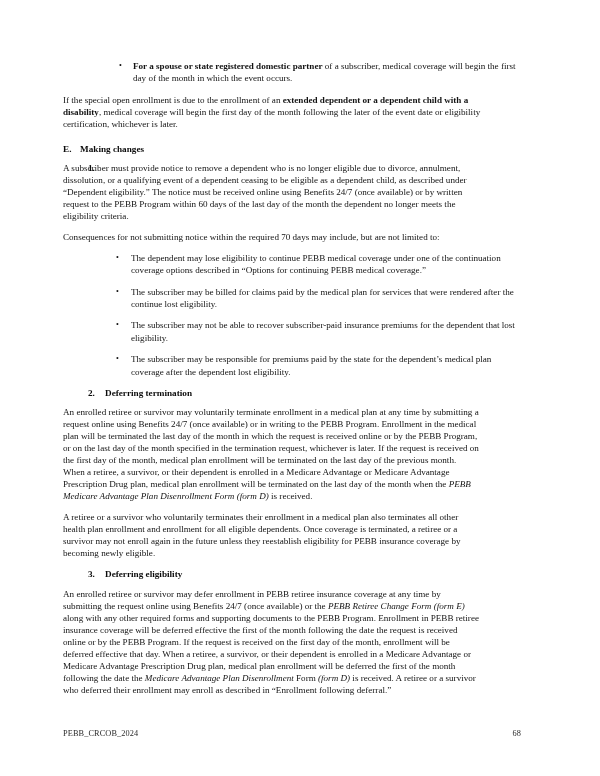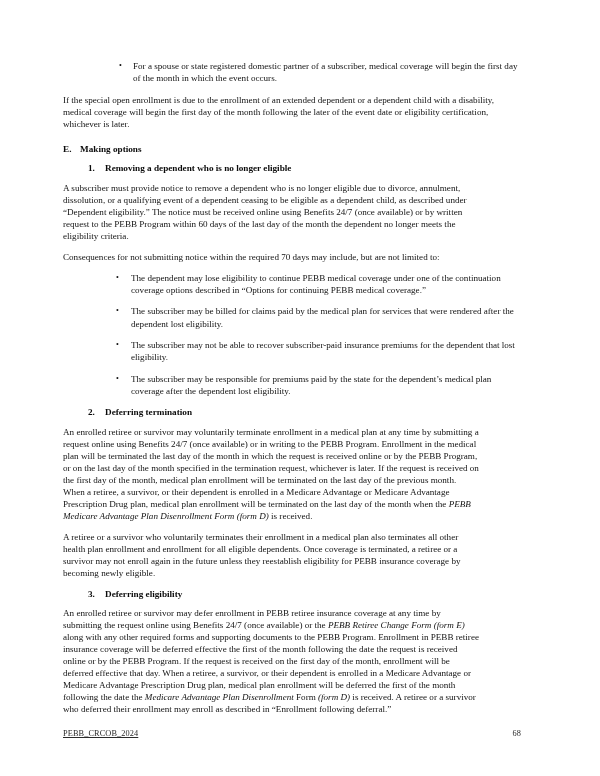--- a/index.html
+++ b/index.html
@@ -112,37 +112,37 @@
   }
   .heading-num .marker {
     position: absolute;
     left: 0;
     top: 0;
     font-weight: bold;
   }
 
   .spacer-sm { height: 4px; }
 
-  b, strong { font-weight: normal; }
+  b, strong { font-weight: bold; }
   i, em { font-style: italic; }
 
   
   .footer {
     position: absolute;
     left: 63px;
     top: 729px;
     width: 458px;
     display: flex;
     justify-content: space-between;
     align-items: baseline;
     font-size: 8.3px;
     color: #2a2a2a;
     letter-spacing: 0.1px;
   }
-  .footer .doc-id { font-family: "Liberation Serif", serif; text-decoration: underline; }
+  .footer .doc-id { font-family: "Liberation Serif", serif; }
   .footer .page-no { font-family: "Liberation Serif", serif; }
 </style>
 </head>
 <body>
 
 <div class="page">
   <div class="content">
 
     <ul class="bullets bullets-a">
       <li>
@@ -150,39 +150,38 @@
         <span class="bullet-text"><b>For a spouse or state registered domestic partner</b><span> of a subscriber, medical coverage will begin the first day of the month in which the event occurs.</span></span>
       </li>
     </ul>
 
     <p class="para lvl-para"><span>If the special open enrollment is due to the enrollment of an </span><b>extended dependent or a dependent child with a disability</b><span>, medical coverage will begin the first day of the month following the later of the event date or eligibility certification, whichever is later.</span></p>
 
     <div class="spacer-sm"></div>
 
     <div class="heading-letter">
       <span class="marker">E.</span>
-      <span>Making options</span>
+      <span>Making changes</span>
     </div>
 
     <div class="heading-num">
       <span class="marker">1.</span>
-      <span>Removing a dependent who is no longer eligible</span>
     </div>
 
     <p class="para lvl-sub">A subscriber must provide notice to remove a dependent who is no longer eligible due to divorce, annulment, dissolution, or a qualifying event of a dependent ceasing to be eligible as a dependent child, as described under “Dependent eligibility.” The notice must be received online using Benefits 24/7 (once available) or by written request to the PEBB Program within 60 days of the last day of the month the dependent no longer meets the eligibility criteria.</p>
     <p class="para lvl-sub">Consequences for not submitting notice within the required 70 days may include, but are not limited to:</p>
 
     <ul class="bullets bullets-b">
       <li>
         <span class="bullet-dot">•</span>
         <span class="bullet-text">The dependent may lose eligibility to continue PEBB medical coverage under one of the continuation coverage options described in “Options for continuing PEBB medical coverage.”</span>
       </li>
       <li>
         <span class="bullet-dot">•</span>
-        <span class="bullet-text">The subscriber may be billed for claims paid by the medical plan for services that were rendered after the dependent lost eligibility.</span>
+        <span class="bullet-text">The subscriber may be billed for claims paid by the medical plan for services that were rendered after the continue lost eligibility.</span>
       </li>
       <li>
         <span class="bullet-dot">•</span>
         <span class="bullet-text">The subscriber may not be able to recover subscriber-paid insurance premiums for the dependent that lost eligibility.</span>
       </li>
       <li>
         <span class="bullet-dot">•</span>
         <span class="bullet-text">The subscriber may be responsible for premiums paid by the state for the dependent’s medical plan coverage after the dependent lost eligibility.</span>
       </li>
     </ul>

